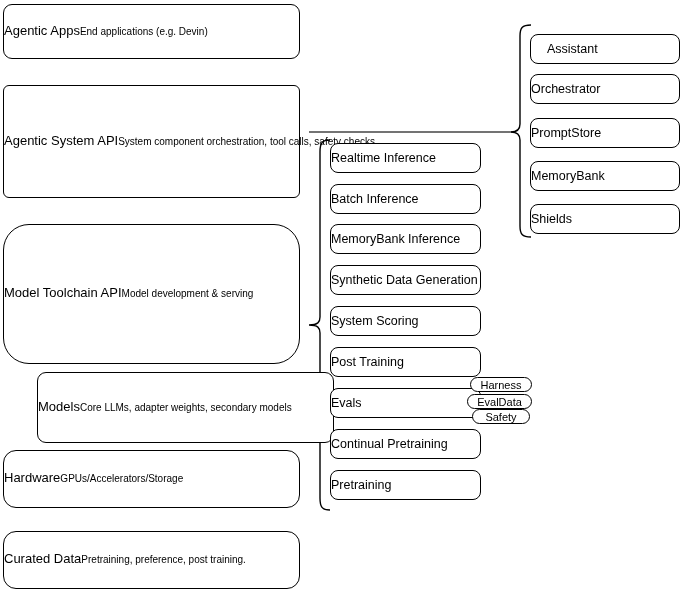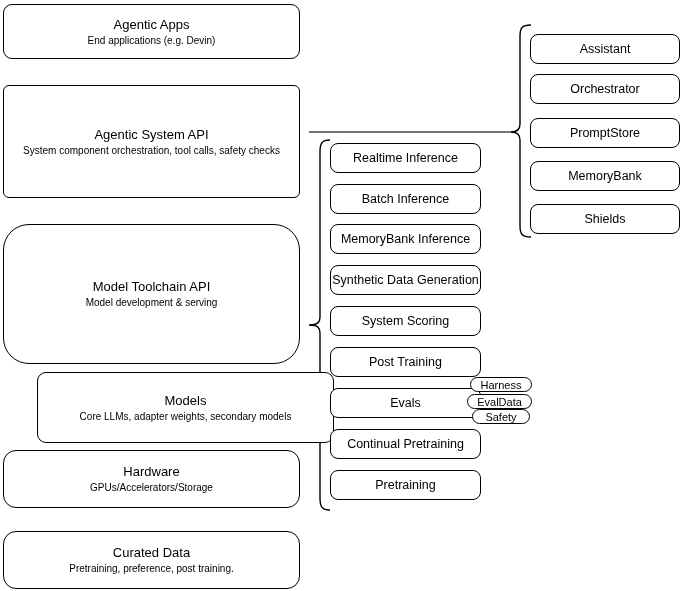--- a/index.html
+++ b/index.html
@@ -23,23 +23,23 @@
     width: 682px;
     height: 591px;
     pointer-events: none;
   }
   .node {
     position: absolute;
     background: #ffffff;
     border: 1.4px solid #000000;
     box-sizing: border-box;
     display: flex;
-    flex-direction: column;
+    flex-direction: row;
     align-items: center;
-    justify-content: center;
+    justify-content: flex-start;
     text-align: center;
   }
   .node .title {
     font-size: 13px;
     line-height: 15px;
     margin-bottom: 3px;
     white-space: nowrap;
   }
   .node .subtitle {
     font-size: 10px;
@@ -152,21 +152,21 @@
   <div class="tag" style="left:470px; top:377px; width:62px; height:15px;">
     <span>Harness</span>
   </div>
   <div class="tag" style="left:467px; top:394px; width:65px; height:15px;align-items:center;">
     <span>EvalData</span>
   </div>
   <div class="tag" style="left:472px; top:409px; width:58px; height:15px;">
     <span>Safety</span>
   </div>
 
-  <div class="node right" style="top:34px;">
+  <div class="node right" style="top:34px;padding-left:16px;">
     <span>Assistant</span>
   </div>
   <div class="node right" style="top:74px;">
     <span>Orchestrator</span>
   </div>
   <div class="node right" style="top:118px;">
     <span>PromptStore</span>
   </div>
   <div class="node right" style="top:161px;">
     <span>MemoryBank</span>

